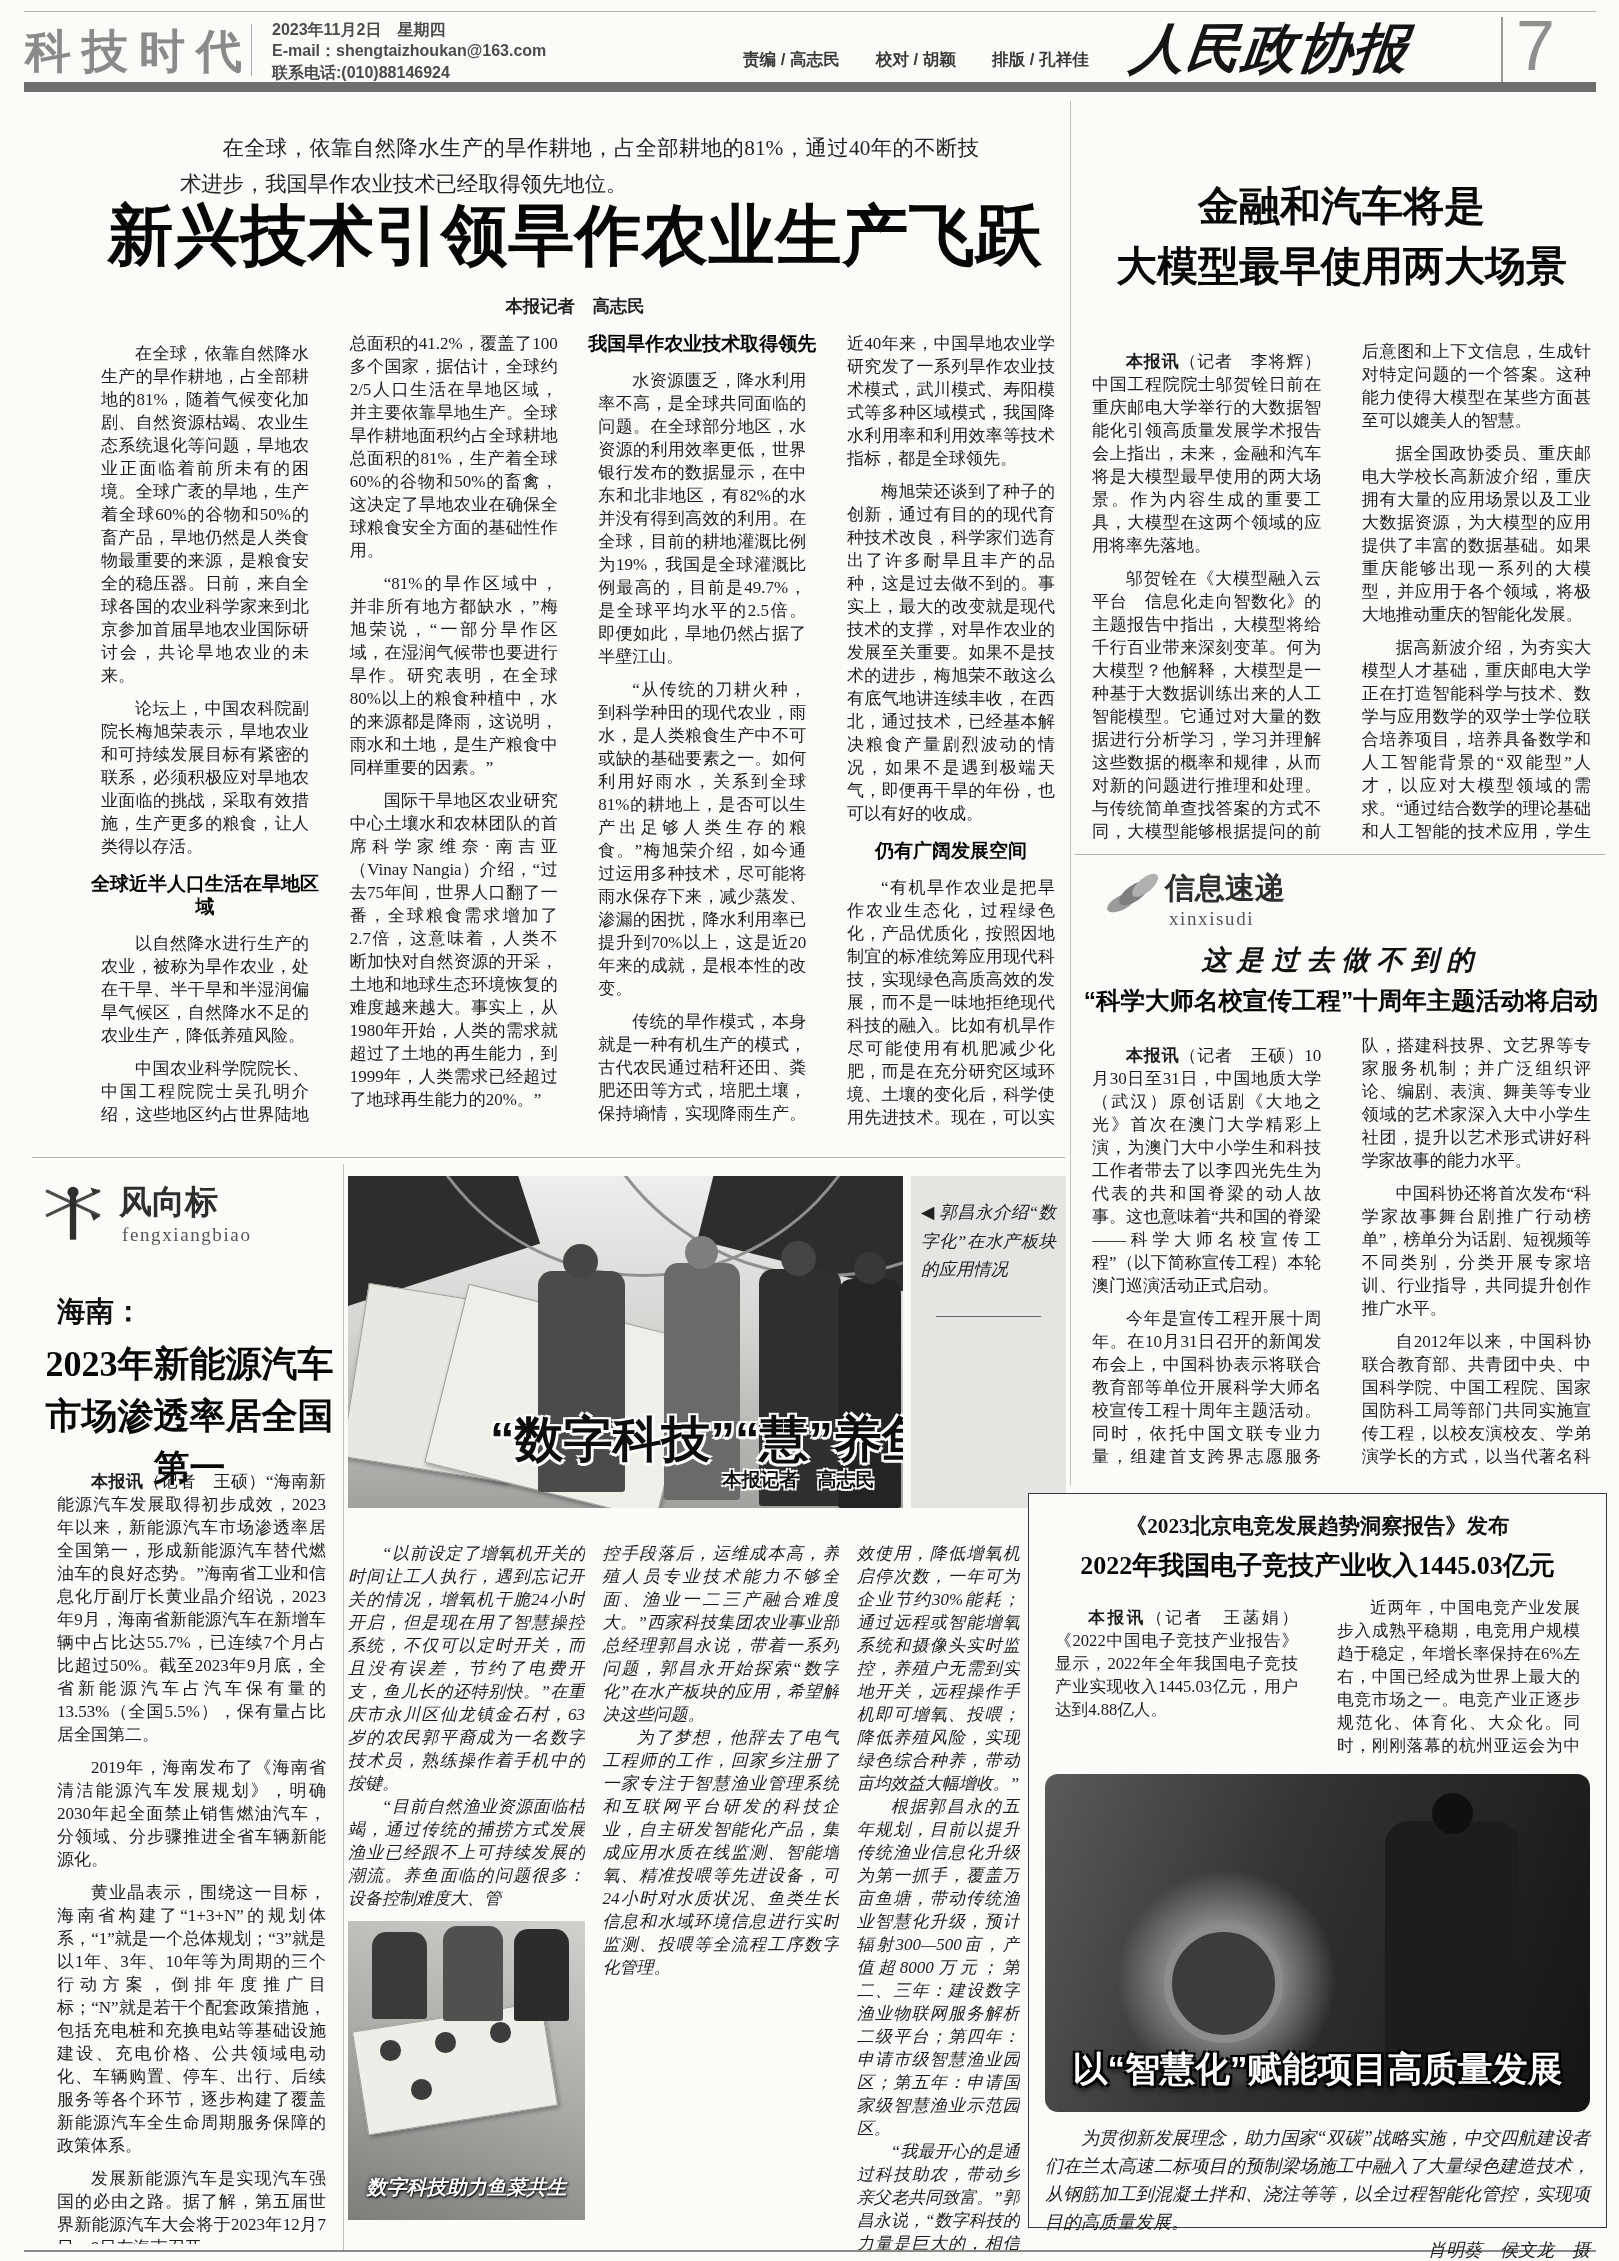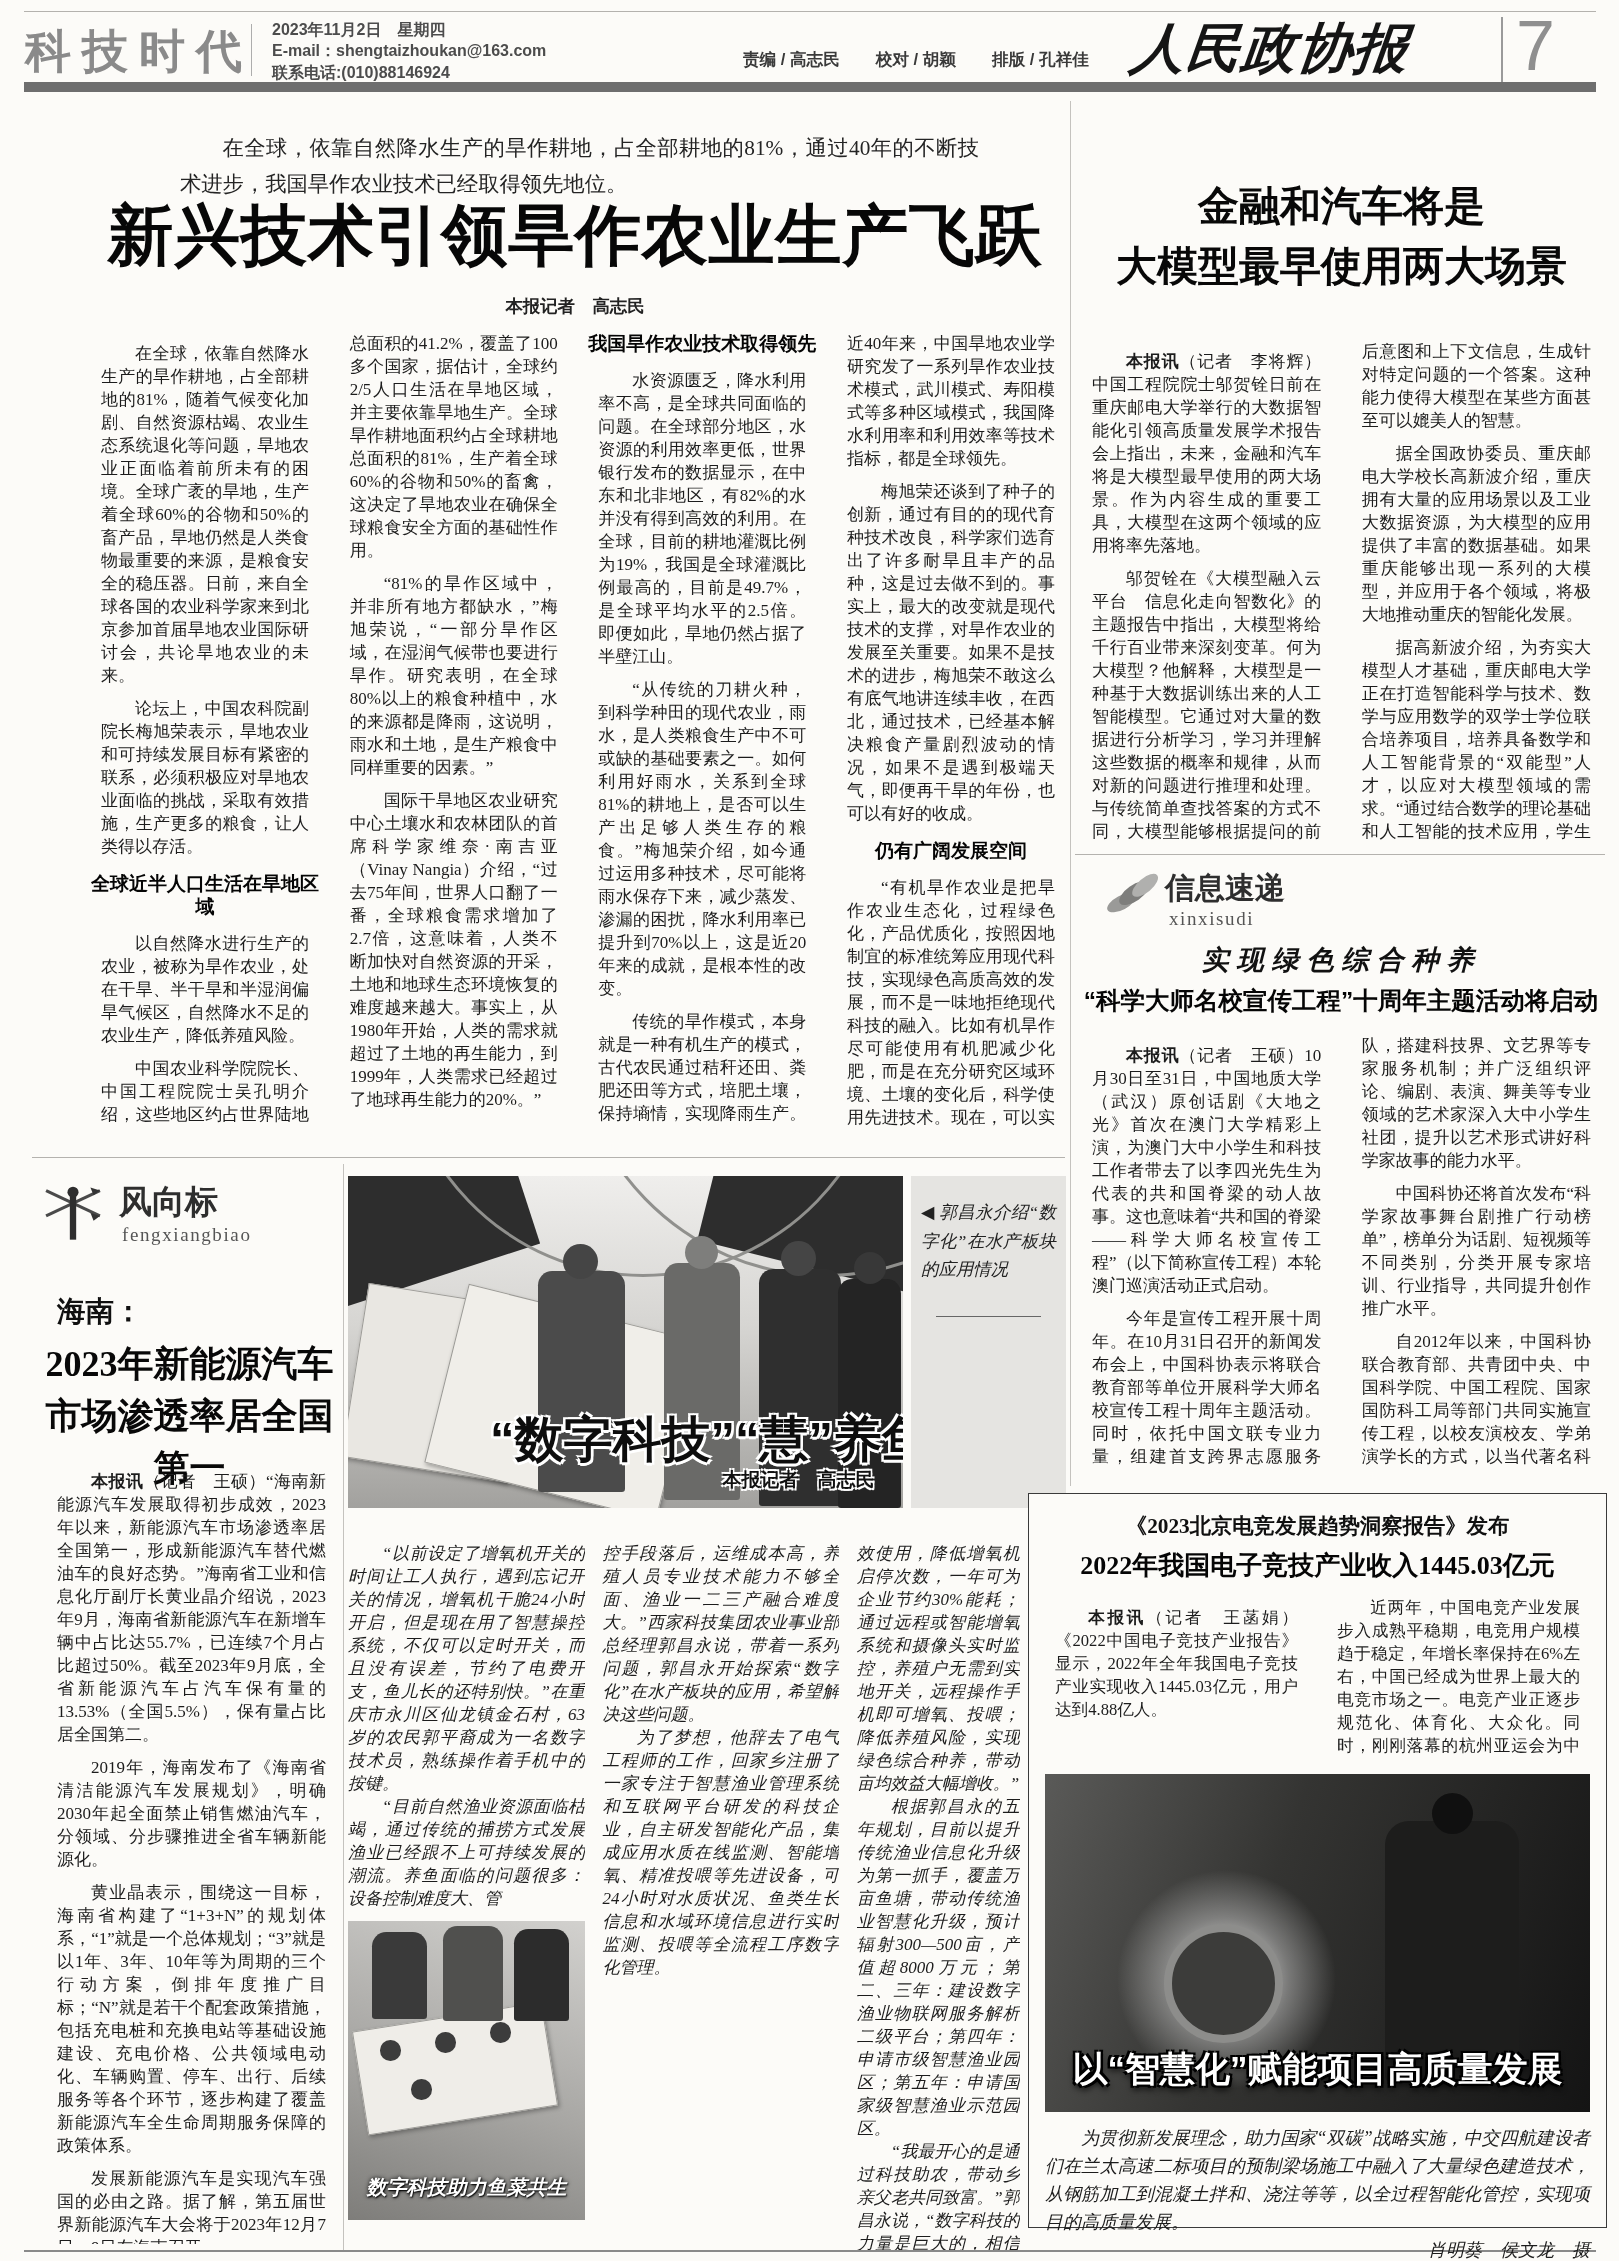--- a/index.html
+++ b/index.html
@@ -89,21 +89,21 @@
   .sci-body{position:absolute;left:1082px;top:1034px;width:519px;height:444px;overflow:hidden;
             column-count:2;column-gap:20.6px;font-size:17px;line-height:23px;text-align:justify;}
   
   .esports{position:absolute;left:1028px;top:1493px;width:579px;height:735px;box-sizing:border-box;
            border:0.8px solid #3a3a3a;padding:14.2px 16px;background:#fcfbf8;}
   .esp-kicker{text-align:center;font-size:21.3px;font-weight:700;margin:3.2px 0 0 0;color:#101010;}
   .esp-headline{text-align:center;font-size:26px;font-weight:900;margin:8px 0 0 0;color:#050505;}
   .esp-body{margin-top:12.7px;height:168px;overflow:hidden;column-count:2;column-gap:19px;
             font-size:16.6px;line-height:23px;text-align:justify;}
   .esp-photo{position:relative;margin-top:9.5px;width:100%;height:338px;overflow:hidden;
-             background:linear-gradient(110deg,#5a5a58 0%,#343432 40%,#141414 100%);}
+             background:linear-gradient(110deg,#5a5a58 0%,#343432 40%,#141414 100%);border-radius:13px;}
   .spark{position:absolute;border-radius:50%;background:radial-gradient(circle,rgba(255,255,255,.95) 0%,rgba(255,255,255,.35) 40%,transparent 70%);}
   .saw{position:absolute;border-radius:50%;border:8px solid #8d8d8b;background:#3c3c3a;}
   .worker{position:absolute;background:#1d1d1c;border-radius:24px 24px 6.3px 6.3px;}
   .esp-photo-title{position:absolute;left:0;right:0;bottom:19px;text-align:center;color:#fff;
                    font-family:"Liberation Sans","DejaVu Sans",sans-serif;font-size:35px;font-weight:900;
                    white-space:nowrap;text-shadow:-2.4px -2.4px 0 #000,2.4px -2.4px 0 #000,-2.4px 2.4px 0 #000,2.4px 2.4px 0 #000,0 4px 6.3px #000;}
   .esp-caption{margin:12.7px 0 0 0;font-size:18px;font-style:italic;line-height:28px;text-align:justify;text-indent:2em;}
   .esp-credit{text-align:right;font-size:18px;font-style:italic;margin-top:1.6px;}
   b{font-weight:900;}
 </style>
@@ -246,21 +246,21 @@
     </div>
 
   <svg class="abs" style="left:1104px;top:868px;" width="57" height="52" viewBox="0 0 72 66">
     <ellipse cx="22" cy="44" rx="20" ry="9" transform="rotate(-28 22 44)" fill="#9a9a98"></ellipse>
     <ellipse cx="38" cy="32" rx="22" ry="10" transform="rotate(-35 38 32)" fill="#7e7e7c"></ellipse>
     <ellipse cx="52" cy="22" rx="20" ry="9" transform="rotate(-40 52 22)" fill="#b0b0ae"></ellipse>
   </svg>
   <div class="xxs-label">信息速递</div>
   <div class="xxs-pinyin">xinxisudi</div>
 
-  <div class="sci-kicker">实现绿色综合种养</div>
+  <div class="sci-kicker">这是过去做不到的</div>
   <h2 class="sci-headline">“科学大师名校宣传工程”十周年主题活动将启动</h2>
   <div class="sci-body">
       <p class="para"><b>本报讯</b>（记者　王硕）10月30日至31日，中国地质大学（武汉）原创话剧《大地之光》首次在澳门大学精彩上演，为澳门大中小学生和科技工作者带去了以李四光先生为代表的共和国脊梁的动人故事。这也意味着“共和国的脊梁——科学大师名校宣传工程”（以下简称宣传工程）本轮澳门巡演活动正式启动。</p>
       <p class="para">今年是宣传工程开展十周年。在10月31日召开的新闻发布会上，中国科协表示将联合教育部等单位开展科学大师名校宣传工程十周年主题活动。同时，依托中国文联专业力量，组建首支跨界志愿服务队，搭建科技界、文艺界等专家服务机制；并广泛组织评论、编剧、表演、舞美等专业领域的艺术家深入大中小学生社团，提升以艺术形式讲好科学家故事的能力水平。</p>
       <p class="para">中国科协还将首次发布“科学家故事舞台剧推广行动榜单”，榜单分为话剧、短视频等不同类别，分类开展专家培训、行业指导，共同提升创作推广水平。</p>
       <p class="para">自2012年以来，中国科协联合教育部、共青团中央、中国科学院、中国工程院、国家国防科工局等部门共同实施宣传工程，以校友演校友、学弟演学长的方式，以当代著名科学家为原型创排舞台剧，生动展现科学家的光辉业绩和崇高精神。十年来，该工程支持上海交通大学等19所高校排演20部剧目，形成了以话剧《钱学森》《马兰花开》为代表的一批精品舞台艺术作品，并广泛开展全国巡演。430余场演出吸引了50余万名大学生现场观看，“云端剧场”吸引超千万人在线观看。</p>
     </div>
 
   <div class="esports">
     <div class="esp-kicker">《2023北京电竞发展趋势洞察报告》发布</div>

